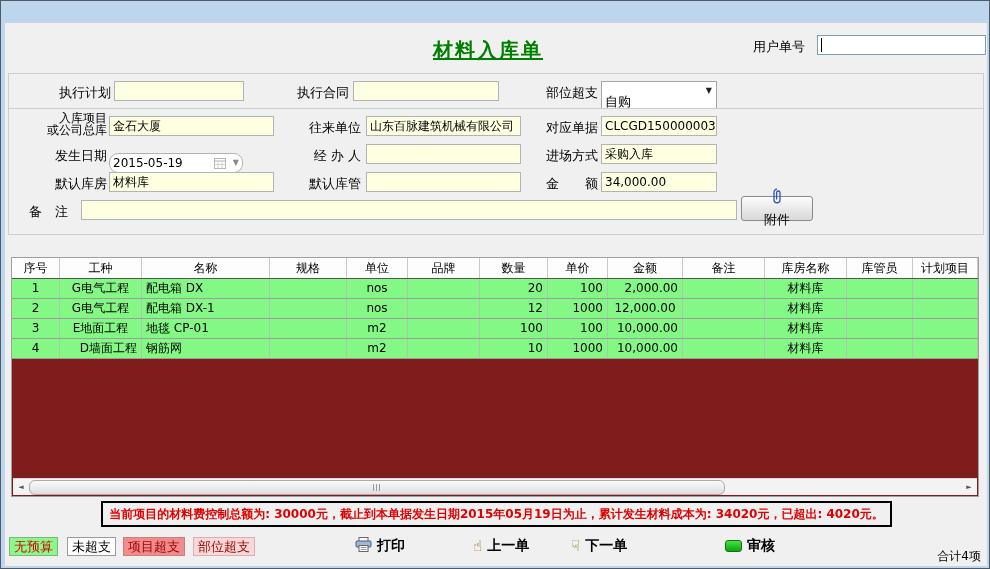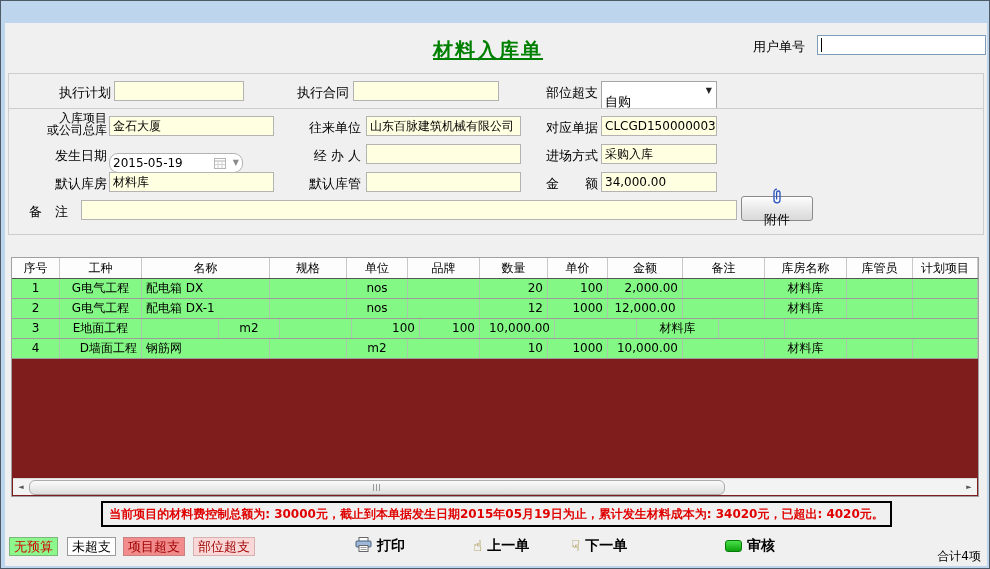--- a/index.html
+++ b/index.html
@@ -168,20 +168,21 @@
             <div class="gcell" style="width: 60px; text-align: right;">1000</div>
             <div class="gcell" style="width: 75px; text-align: center;">12,000.00</div>
             <div class="gcell" style="width: 82px; text-align: left;">&nbsp;</div>
             <div class="gcell" style="width: 82px; text-align: center;">材料库</div>
             <div class="gcell" style="width: 66px; text-align: center;">&nbsp;</div>
             <div class="gcell" style="flex: 1 1 0%; text-align: left;">&nbsp;</div>
           </div>
           <div class="grow">
             <div class="gcell" style="width: 48px; text-align: center;">3</div>
             <div class="gcell" style="width: 82px; text-align: center;">E地面工程</div>
+            <div class="gcell" style="width: 128px; text-align: left;">地毯 CP-01</div>
             <div class="gcell" style="width: 77px; text-align: left;">&nbsp;</div>
             <div class="gcell" style="width: 61px; text-align: center;">m2</div>
             <div class="gcell" style="width: 72px; text-align: center;">&nbsp;</div>
             <div class="gcell" style="width: 68px; text-align: right;">100</div>
             <div class="gcell" style="width: 60px; text-align: right;">100</div>
             <div class="gcell" style="width: 75px; text-align: right;">10,000.00</div>
             <div class="gcell" style="width: 82px; text-align: left;">&nbsp;</div>
             <div class="gcell" style="width: 82px; text-align: center;">材料库</div>
             <div class="gcell" style="width: 66px; text-align: center;">&nbsp;</div>
             <div class="gcell" style="flex: 1 1 0%; text-align: left;">&nbsp;</div>

